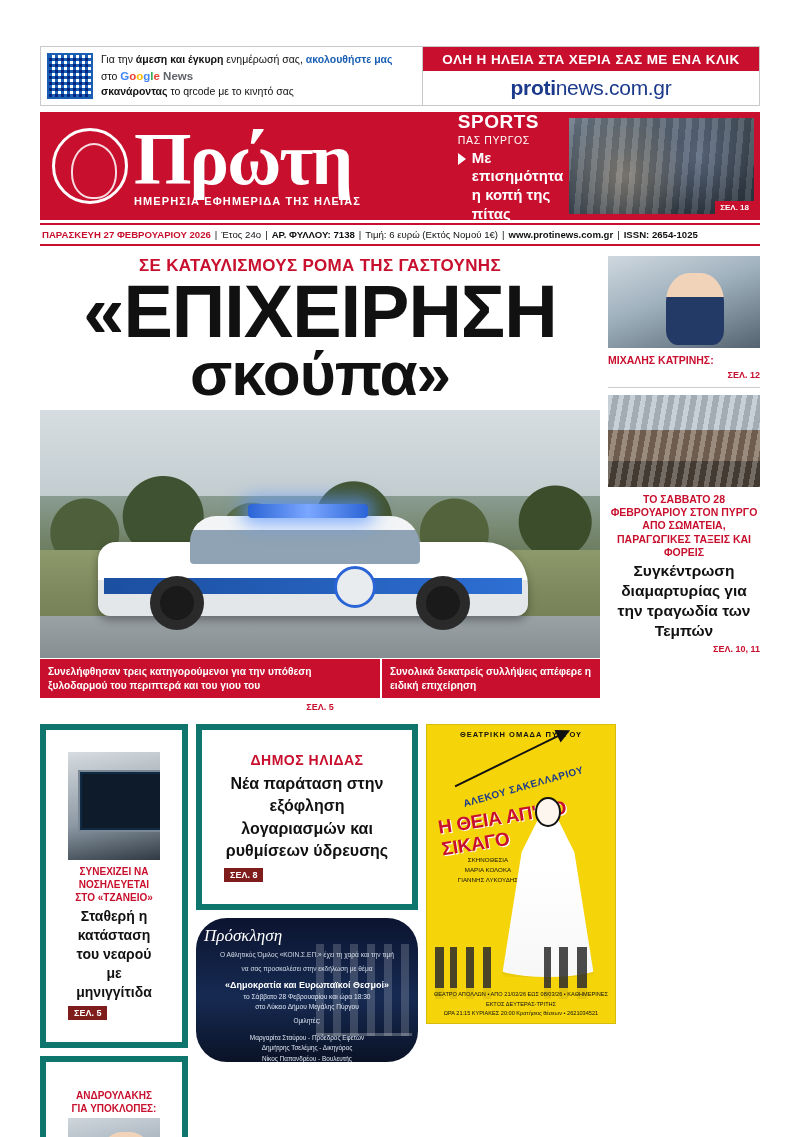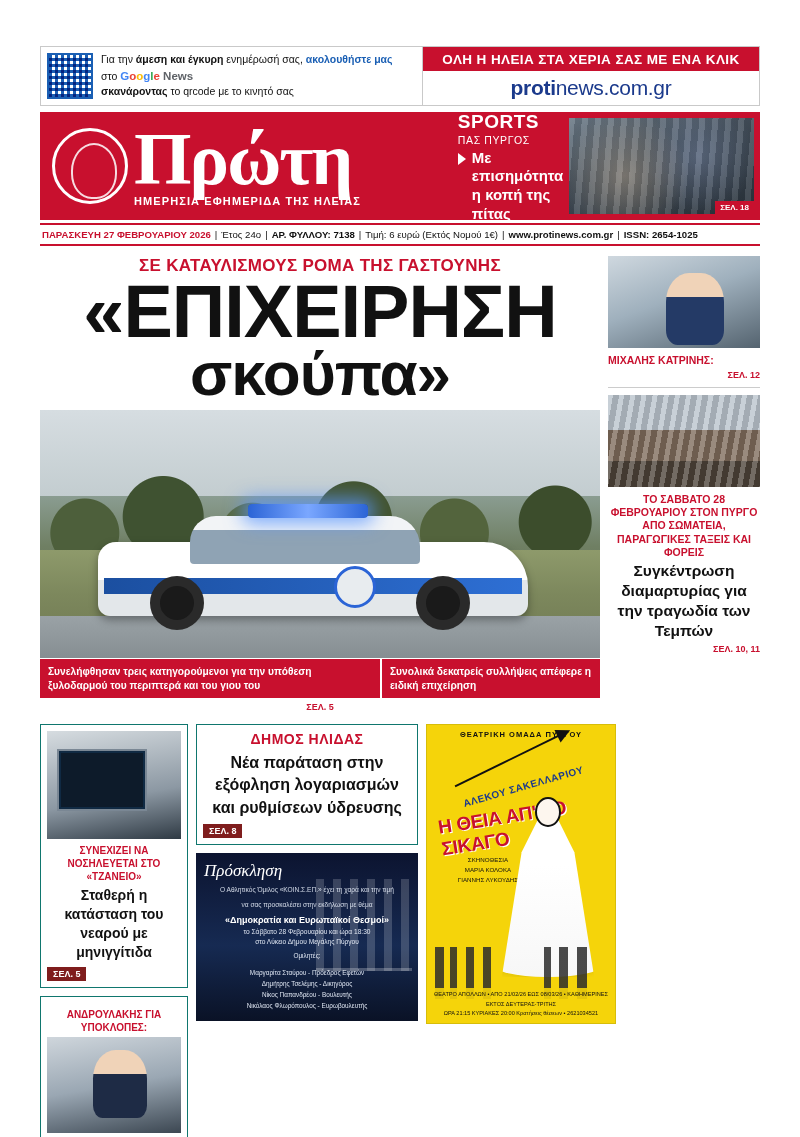--- a/index.html
+++ b/index.html
@@ -292,21 +292,21 @@
 
   
   .bottom {
     display: flex;
     gap: 8px;
     margin-top: 12px;
   }
   .b-col1 { width: 148px; }
   .b-col2 { width: 222px; }
   .b-col3 { width: 190px; }
-  .box { border: 1px solid #0f766e; padding: 6px; }
+  .box { border: 6px solid #0f766e; padding: 22px; }
 
   .b1-photo { height: 108px; background: linear-gradient(170deg,#d6dce0,#8c98a3 60%,#2f3a44); position: relative; overflow: hidden;}
   .b1-photo::after{
     content:""; position:absolute; left:10px; top:18px; width: 86px; height: 58px;
     background: #0d1b2a; border: 2px solid #7a8794;
     box-shadow: inset 0 0 0 2px #102a43;
   }
   .b1-photo .trace {
     position:absolute; left: 14px; top: 34px; width: 78px; height: 22px;
     background:
@@ -319,24 +319,25 @@
     display: inline-block;
     background: #7f1d1d; color: #fff; font-weight: bold;
     font-size: 9px; padding: 2px 6px; margin-top: 5px;
   }
   .sel-wrap { text-align: left; }
 
   .b2-head { color: #c8102e; font-weight: bold; font-size: 14px; text-align: center; letter-spacing: .5px; }
   .b2-sub { font-weight: bold; font-size: 16px; line-height: 1.4; text-align: center; margin-top: 5px; color: #111; }
 
   .invite {
-    margin-top: 8px; height: 168px;
+    margin-top: 8px; height: 144px;
     background: linear-gradient(180deg,#0c1430 0%, #162a52 55%, #0a1226 100%);
     position: relative; overflow: hidden; color: #dfe6f2;
     padding: 8px;
+    border-radius: 31px;
   }
   .invite .tt { font-family: "Liberation Serif", serif; font-style: italic; font-size: 17px; color: #ffffff; }
   .invite .ln { font-size: 6.6px; line-height: 1.6; text-align: center; margin-top: 4px; opacity: .92; }
   .invite .mid { font-size: 9px; font-weight: bold; text-align: center; margin-top: 5px; color: #fff; }
   .invite .when { font-size: 6.6px; text-align: center; margin-top: 3px; }
   .invite .cols {
     position: absolute; right: 6px; top: 26px; width: 96px; height: 92px;
     background: repeating-linear-gradient(90deg, rgba(255,255,255,.18) 0 8px, transparent 8px 17px);
     border-bottom: 3px solid rgba(255,255,255,.25);
   }

